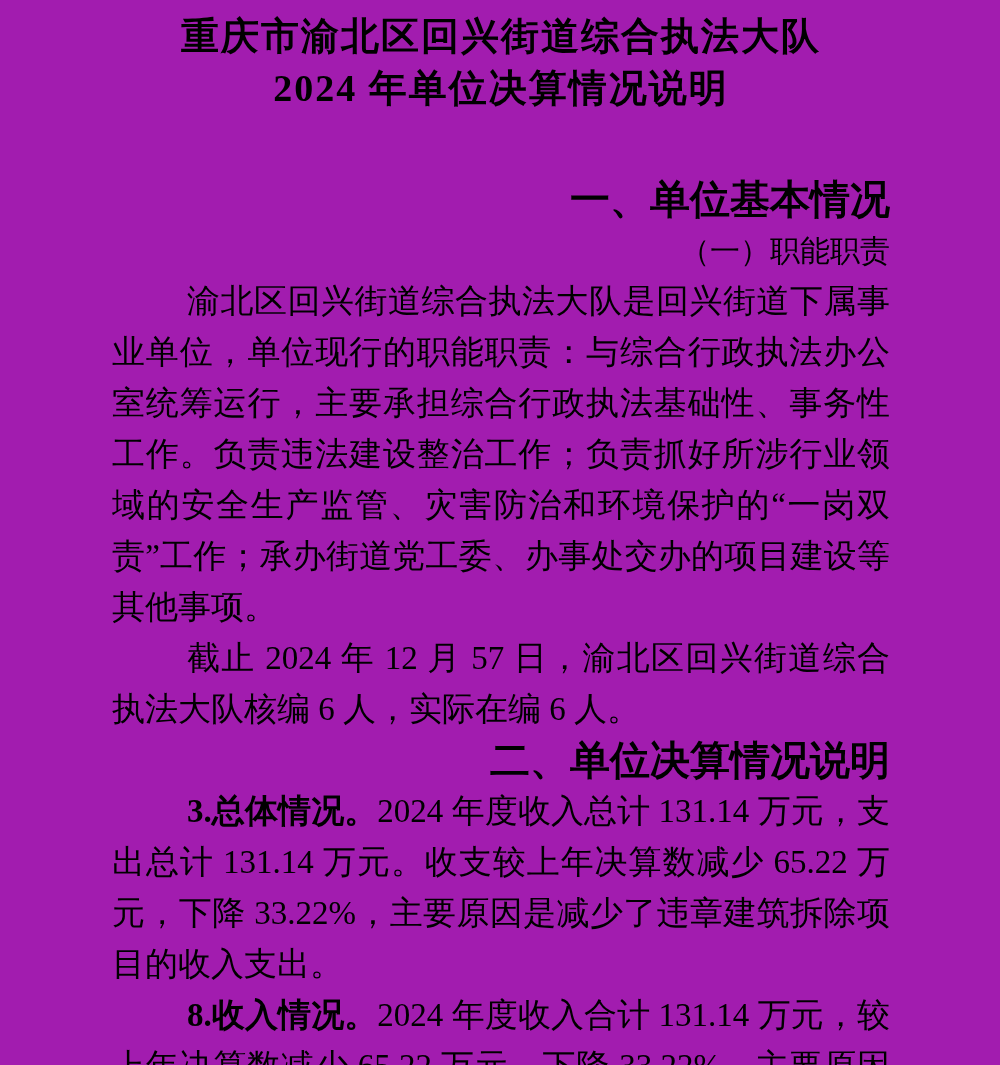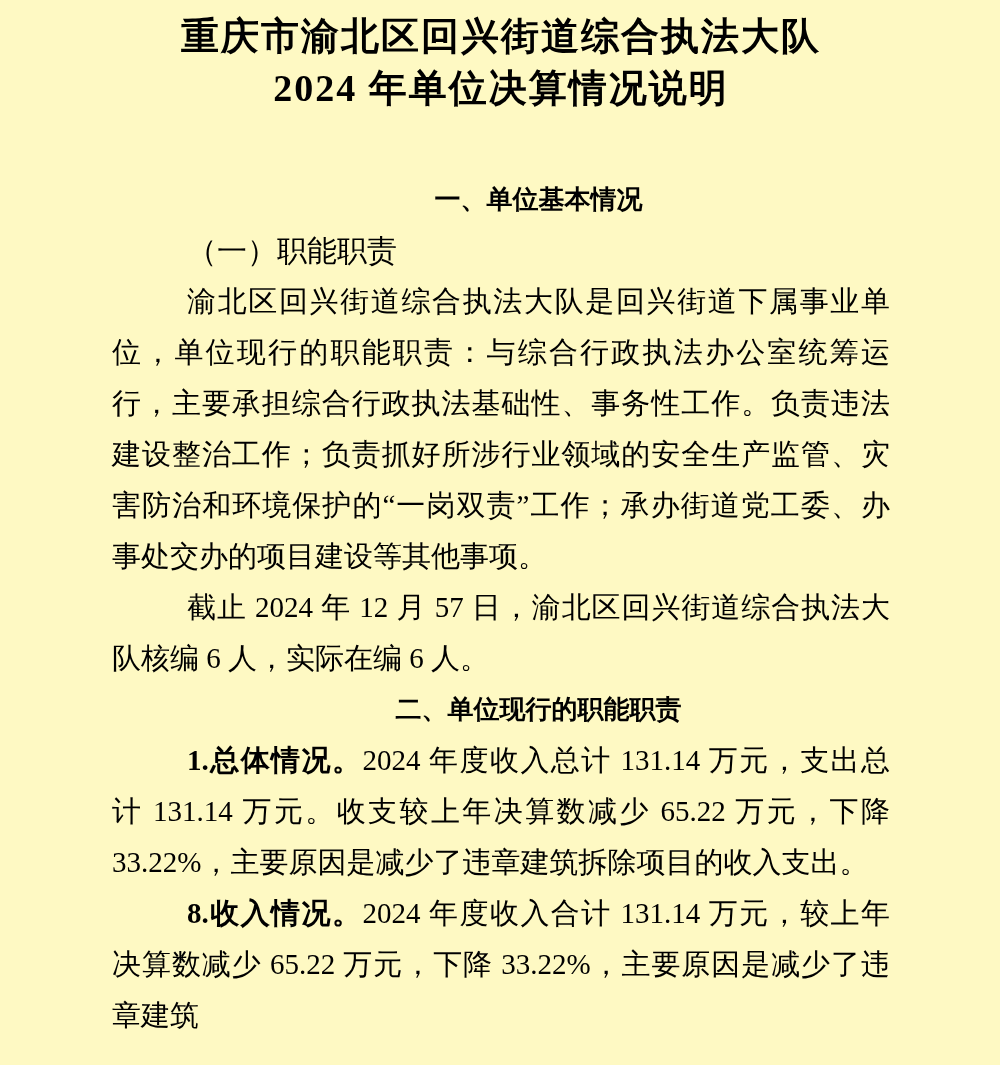--- a/index.html
+++ b/index.html
@@ -1,72 +1,72 @@
 <!DOCTYPE html>
 <html><head>
 <meta charset="utf-8">
 <style>
   * { margin: 0; padding: 0; box-sizing: border-box; }
   html, body { background: #ffffff; }
   .page {
     position: relative;
     width: 1000px;
     height: 1065px;
-    background: #fef9c3;
+    background: #a21caf;
     color: #000000;
     font-family: "Liberation Serif", "DejaVu Serif", serif;
     padding: 10px 110px 0 112px;
     overflow: hidden;
   }
   .doc-title {
     text-align: center;
     font-weight: bold;
     font-size: 38px;
     line-height: 52px;
     letter-spacing: 2px;
     margin-bottom: 60px;
     font-family: "Liberation Serif", "DejaVu Serif", serif;
   }
   .doc-title .t-line { display: block; }
   .h1 {
     font-family: "Liberation Sans", "DejaVu Sans", sans-serif;
     font-weight: bold;
-    font-size: 26px;
+    font-size: 40px;
     line-height: 51px;
     text-indent: 75px;
-    text-align: center;
+    text-align: right;
   }
   .h2 {
     font-family: "Liberation Serif", "DejaVu Serif", serif;
     font-weight: normal;
     font-size: 30px;
     line-height: 51px;
     text-indent: 75px;
-    text-align: left;
+    text-align: right;
   }
   .para {
     font-family: "Liberation Serif", "DejaVu Serif", serif;
-    font-size: 29px;
+    font-size: 33px;
     line-height: 51px;
     text-align: justify;
     text-justify: inter-ideograph;
     text-indent: 75px;
   }
   .para b { font-weight: bold; }
 </style>
 </head>
 <body>
 
 <div class="page">
   <div class="doc-title">
     <span class="t-line">重庆市渝北区回兴街道综合执法大队</span>
     <span class="t-line">2024 年单位决算情况说明</span>
   </div>
   <div>
       <p class="h1">一、单位基本情况</p>
       <p class="h2">（一）职能职责</p>
       <p class="para">渝北区回兴街道综合执法大队是回兴街道下属事业单位，单位现行的职能职责：与综合行政执法办公室统筹运行，主要承担综合行政执法基础性、事务性工作。负责违法建设整治工作；负责抓好所涉行业领域的安全生产监管、灾害防治和环境保护的“一岗双责”工作；承办街道党工委、办事处交办的项目建设等其他事项。</p>
       <p class="para">截止 2024 年 12 月 57 日，渝北区回兴街道综合执法大队核编 6 人，实际在编 6 人。</p>
-      <p class="h1">二、单位现行的职能职责</p>
-      <p class="para"><b>1.总体情况。</b>2024 年度收入总计 131.14 万元，支出总计 131.14 万元。收支较上年决算数减少 65.22 万元，下降 33.22%，主要原因是减少了违章建筑拆除项目的收入支出。</p>
+      <p class="h1">二、单位决算情况说明</p>
+      <p class="para"><b>3.总体情况。</b>2024 年度收入总计 131.14 万元，支出总计 131.14 万元。收支较上年决算数减少 65.22 万元，下降 33.22%，主要原因是减少了违章建筑拆除项目的收入支出。</p>
       <p class="para"><b>8.收入情况。</b>2024 年度收入合计 131.14 万元，较上年决算数减少 65.22 万元，下降 33.22%，主要原因是减少了违章建筑</p>
     </div>
 </div>
 
 </body></html>

